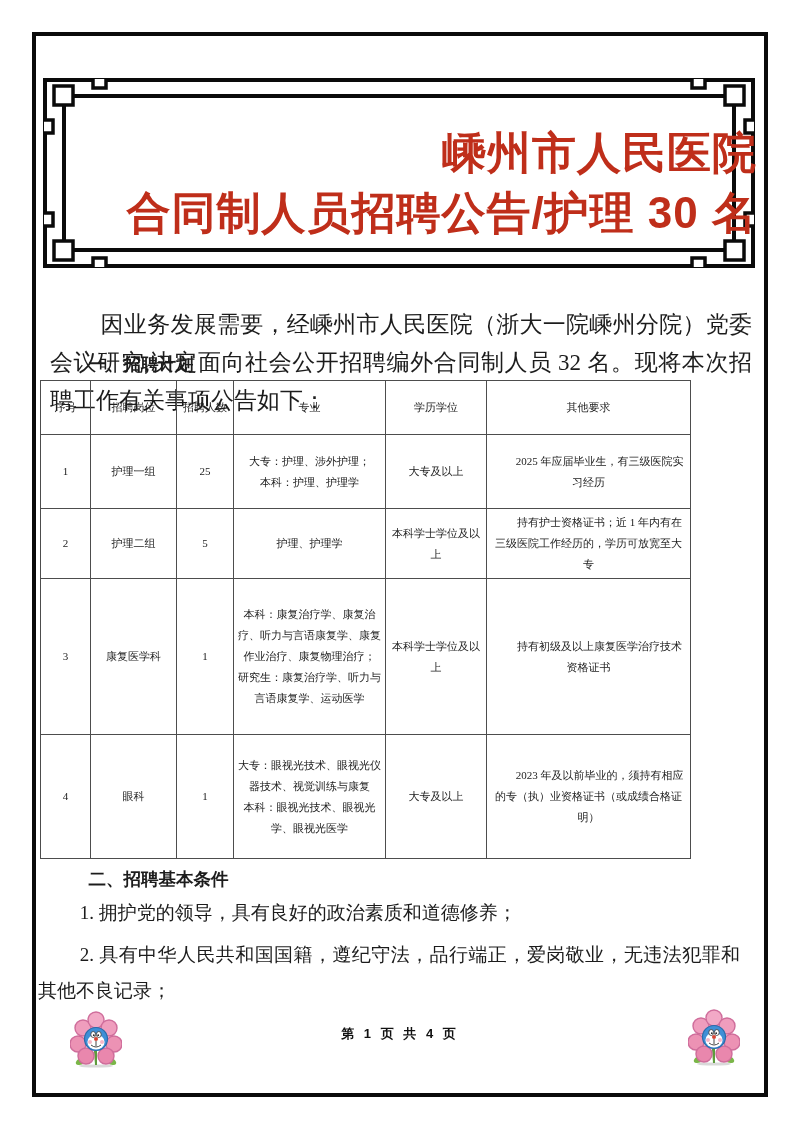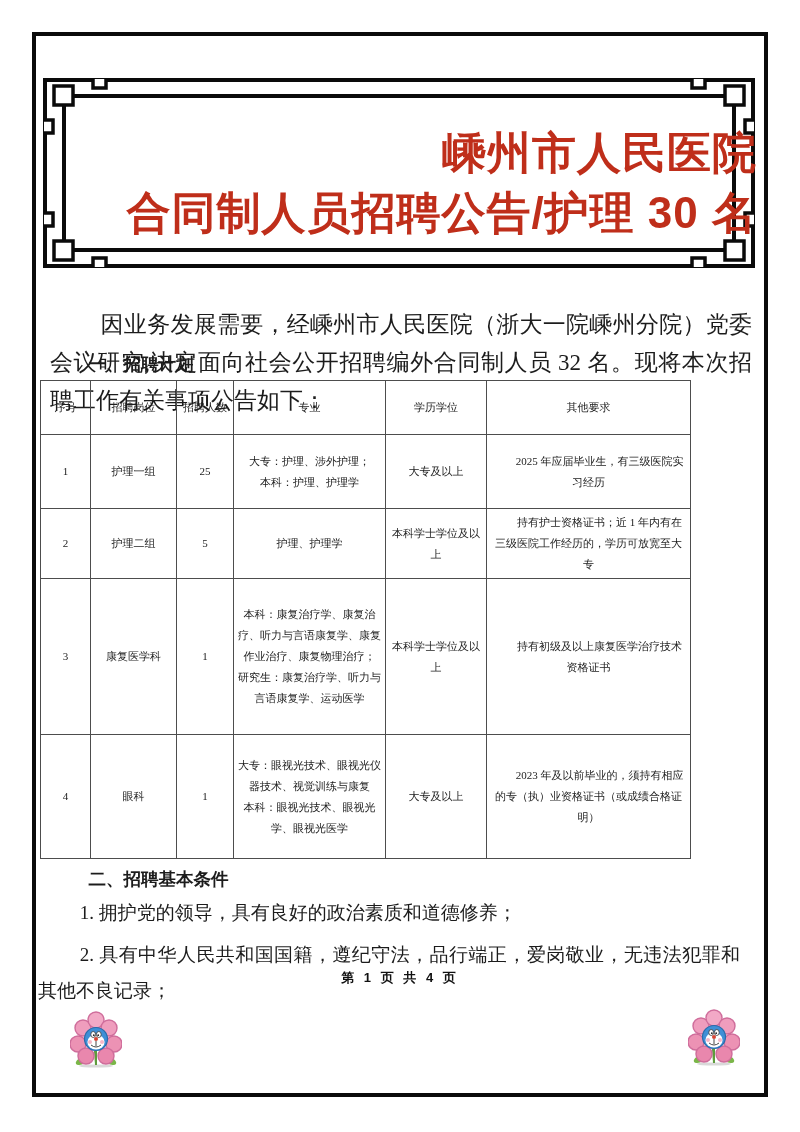--- a/index.html
+++ b/index.html
@@ -50,21 +50,21 @@
   table.plan .r3{height:156px;}
   table.plan .r4{height:124px;}
   td.major{ text-align:left;padding:3px 7px;white-space:pre-line;}
   td.major-center{text-align:center;margin-top:48px;}
   td.other{ text-align:left;padding:3px 9px;text-indent:2em;margin-top:40px;}
   td.post{padding:3px 10px;}
   .conds{position:absolute;left:38px;top:895px;width:702px;font-size:19px;line-height:36px;}
   .conds p{margin:0;text-indent:2.2em;text-align:justify;}
   .conds p + p{margin-top:6px;}
   .footer-label{
-    position:absolute;left:0;top:969px;width:800px;text-align:center;
+    position:absolute;left:0;top:1025px;width:800px;text-align:center;
     font-family:"Liberation Sans","DejaVu Sans",sans-serif;
     font-weight:bold;font-size:13px;letter-spacing:3px;color:#111;
   }
   .mascot{position:absolute;width:52px;height:58px;}
   .mascot.left{left:70px;top:1011px;}
   .mascot.right{left:688px;top:1009px;}
 </style>
 </head>
 <body style="--title-red: #bf2e1a;">
 

